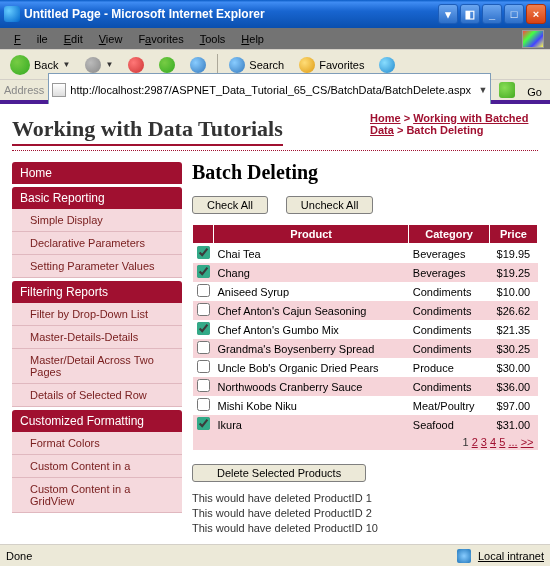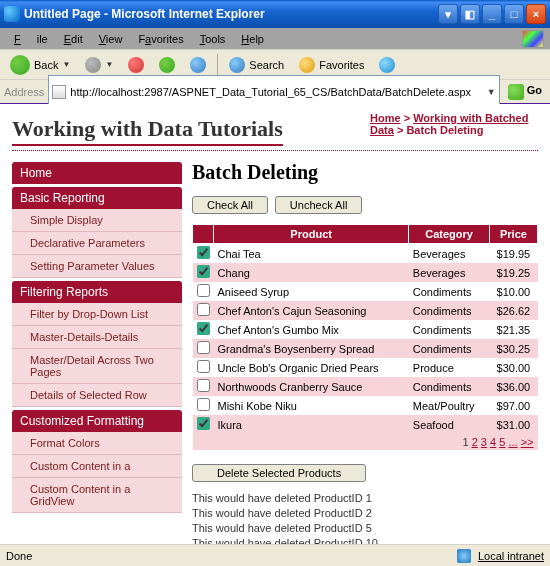--- a/index.html
+++ b/index.html
@@ -6,64 +6,64 @@
 body { font-family: Tahoma, Arial, sans-serif; font-size: 11px; background: #ece9d8; width: 550px; height: 566px; overflow: hidden; }
 
 .titlebar { background: linear-gradient(to bottom,#0a5bc4,#3f8cf3 8%,#1865d0 40%,#0a4fae); height: 28px; display: flex; align-items: center; padding: 0 4px; color: white; font-weight: bold; font-size: 12px; }
 .titlebar .ie-icon { width: 16px; height: 16px; margin-right: 4px; background: radial-gradient(circle at 30% 30%,#6cf,#06c); border-radius: 3px; }
 .titlebar .ttl { flex:1; }
 .titlebar .wbtns { display:flex; gap:2px; }
 .wbtn { width:20px; height:20px; border-radius:3px; display:flex; align-items:center; justify-content:center; color:white; font-size:11px; cursor:pointer; }
 .wbtn.min,.wbtn.max,.wbtn.r1,.wbtn.r2 { background: linear-gradient(to bottom,#6ba6f0,#2d6fc9); border:1px solid #1d5db8; }
 .wbtn.cls { background: linear-gradient(to bottom,#f08050,#d84314); border:1px solid #b0300a; }
 
-.menubar { background:#a3a3a3; height:22px; display:flex; align-items:center; padding:0 6px; border-bottom:1px solid #d4d0c8; }
+.menubar { background:#737373; height:22px; display:flex; align-items:center; padding:0 6px; border-bottom:1px solid #d4d0c8; }
 .menubar span { padding:2px 8px; cursor:default; }
 .menubar span u { text-decoration:underline; }
 .menubar .ms { margin-left:auto; width:22px; height:18px; background:linear-gradient(135deg,#f44,#4f4,#44f,#ff4); border:1px solid #999; }
 
 .toolbar { background:#ece9d8; height:30px; display:flex; align-items:center; padding:0 4px; gap:3px; border-bottom:1px solid #d4d0c8; }
 .tbtn { display:flex; align-items:center; gap:4px; padding:3px 6px; border-radius:3px; cursor:pointer; }
 .ticn { width:20px; height:20px; border-radius:50%; display:inline-block; }
 .ticn.back { background:radial-gradient(circle at 35% 35%,#7c4,#3a2); }
 .ticn.fwd { background:radial-gradient(circle at 35% 35%,#bbb,#888); width:16px; height:16px; }
 .ticn.stop { background:radial-gradient(circle at 35% 35%,#f77,#c33); width:16px; height:16px; }
 .ticn.ref { background:radial-gradient(circle at 35% 35%,#7c4,#3a2); width:16px; height:16px; }
 .ticn.home { background:radial-gradient(circle at 35% 35%,#8cf,#37b); width:16px; height:16px; }
 .ticn.srch { background:radial-gradient(circle at 35% 35%,#8cf,#37b); width:16px; height:16px; }
 .ticn.fav { background:radial-gradient(circle at 35% 35%,#fd7,#d91); width:16px; height:16px; }
 .ticn.med { background:radial-gradient(circle at 35% 35%,#8df,#28c); width:16px; height:16px; }
 .tsep { width:1px; height:22px; background:#aca899; margin:0 2px; }
 .tarr { font-size:8px; color:#333; }
 
-.addrbar { background:#ece9d8; height:24px; display:flex; align-items:center; padding:0 4px; gap:4px; border-bottom:1px solid #4c1d95; }
+.addrbar { background:#ece9d8; height:24px; display:flex; align-items:center; padding:0 4px; gap:4px; border-bottom:4px solid #4c1d95; }
 .addrbar .lbl { color:#888; }
 .addrurl { flex:1; background:white; border:1px solid #7f9db9; height:25px; display:flex; align-items:center; padding:16px 3px; gap:4px; }
 .addrurl .pg { width:14px; height:14px; background:linear-gradient(#fff,#ddd); border:1px solid #999; }
 .addrurl input { border:none; flex:1; font-size:11px; outline:none; }
 .addrurl .dd { font-size:9px; color:#444; }
-.gobtn { display:flex; align-items:flex-start; gap:3px; padding:2px 4px; cursor:pointer;font-weight:bold; }
+.gobtn { display:flex; align-items:flex-end; gap:12px; padding:2px 4px; cursor:pointer; }
 .goicn { width:16px; height:16px; background:radial-gradient(circle at 35% 35%,#8d5,#4a2); border-radius:3px; }
 
 .content { background:white; height:440px; overflow:auto; padding:12px; position:relative; }
 .pgtitle { font-family:Georgia,serif; font-size:22px; font-weight:bold; color:#333; border-bottom:2px solid #a01030; padding-bottom:2px; display:inline-block; }
 .bcrumb { position:absolute; right:10px; top:8px; font-size:11px; text-align:left; width:170px; }
 .bcrumb a { color:#a01030; font-weight:bold; text-decoration:underline; }
 .bcrumb b { color:#a01030; }
 .dotline { border-top:1px dotted #a01030; margin:4px 0 8px; }
 
 .layout { display:flex; gap:10px; }
 .sidebar { width:170px; flex-shrink:0; }
 .navhdr { background:#a01030; color:white; padding:4px 8px; font-size:12px; border-radius:3px 3px 0 0; margin-top:3px; }
 .navitm { background:#f5d9dd; color:#7a2020; padding:5px 8px 5px 18px; font-size:11px; border-bottom:1px solid #e0b8bf; cursor:pointer; }
 
 .main { flex:1; }
 .h1 { font-family:Georgia,serif; font-size:20px; font-weight:bold; margin:2px 0 12px; }
 .btn { background:#ece9d8; border:1px solid #7f7f7f; border-radius:3px; padding:2px 14px; font-size:11px; cursor:pointer; font-family:inherit; }
-.btnrow { display:flex; gap:7px; margin-bottom:10px; }
+.btnrow { display:flex; gap:18px; margin-bottom:10px; }
 
 table.grid { width:100%; border-collapse:collapse; font-size:11px; }
 .grid th { background:#a01030; color:white; padding:3px 6px; font-weight:bold; text-align:center; border:1px solid white; }
 .grid td { padding:2px 4px; }
 .grid tr.pink td { background:#f6d4d9; }
 .grid .chk { width:20px; text-align:center; }
 .grid .chk input { accent-color:#3a8; }
 .price { text-align:center; padding-right:6px; }
 .pager { text-align:right; padding:3px 6px; font-size:11px; }
 .pager a { color:#a01030; text-decoration:underline; }
@@ -259,21 +259,20 @@
               <td colspan="4" class="pager" id="pager"><span>1</span> <a href="#">2</a> <a href="#">3</a> <a href="#">4</a> <a href="#">5</a> <a href="#">...</a> <a href="#">&gt;&gt;</a></td>
             </tr>
           </tfoot>
       </table>
 
       <div class="delbtn"><button class="btn" style="padding:2px 24px">Delete Selected Products</button></div>
 
       <div class="msgs" id="msgs">
           <p>This would have deleted ProductID 1</p>
           <p>This would have deleted ProductID 2</p>
-          <p>This would have deleted ProductID 5</p>
           <p>This would have deleted ProductID 10</p>
         </div>
     </div>
   </div>
 </div>
 
 <div class="status">
   <span>Done</span>
   <span class="zone">
       <span class="zicn"></span>

